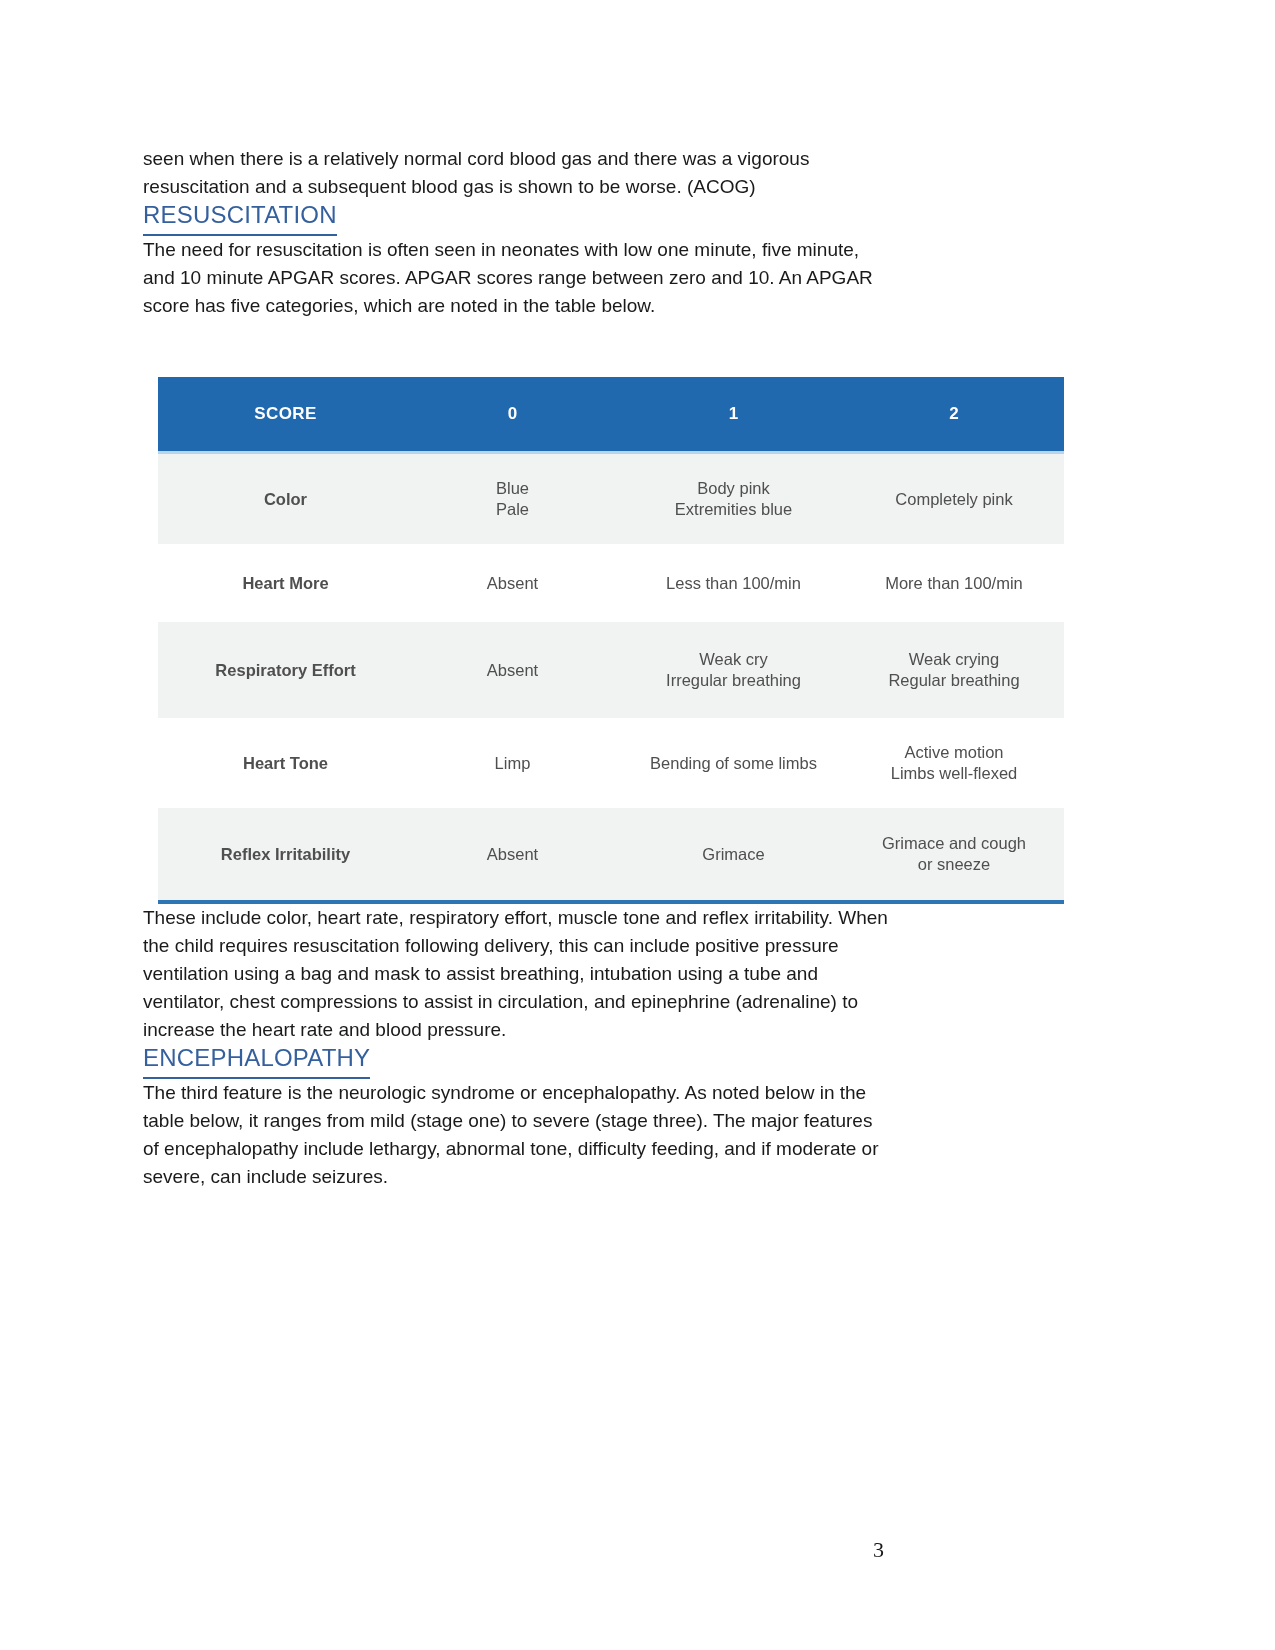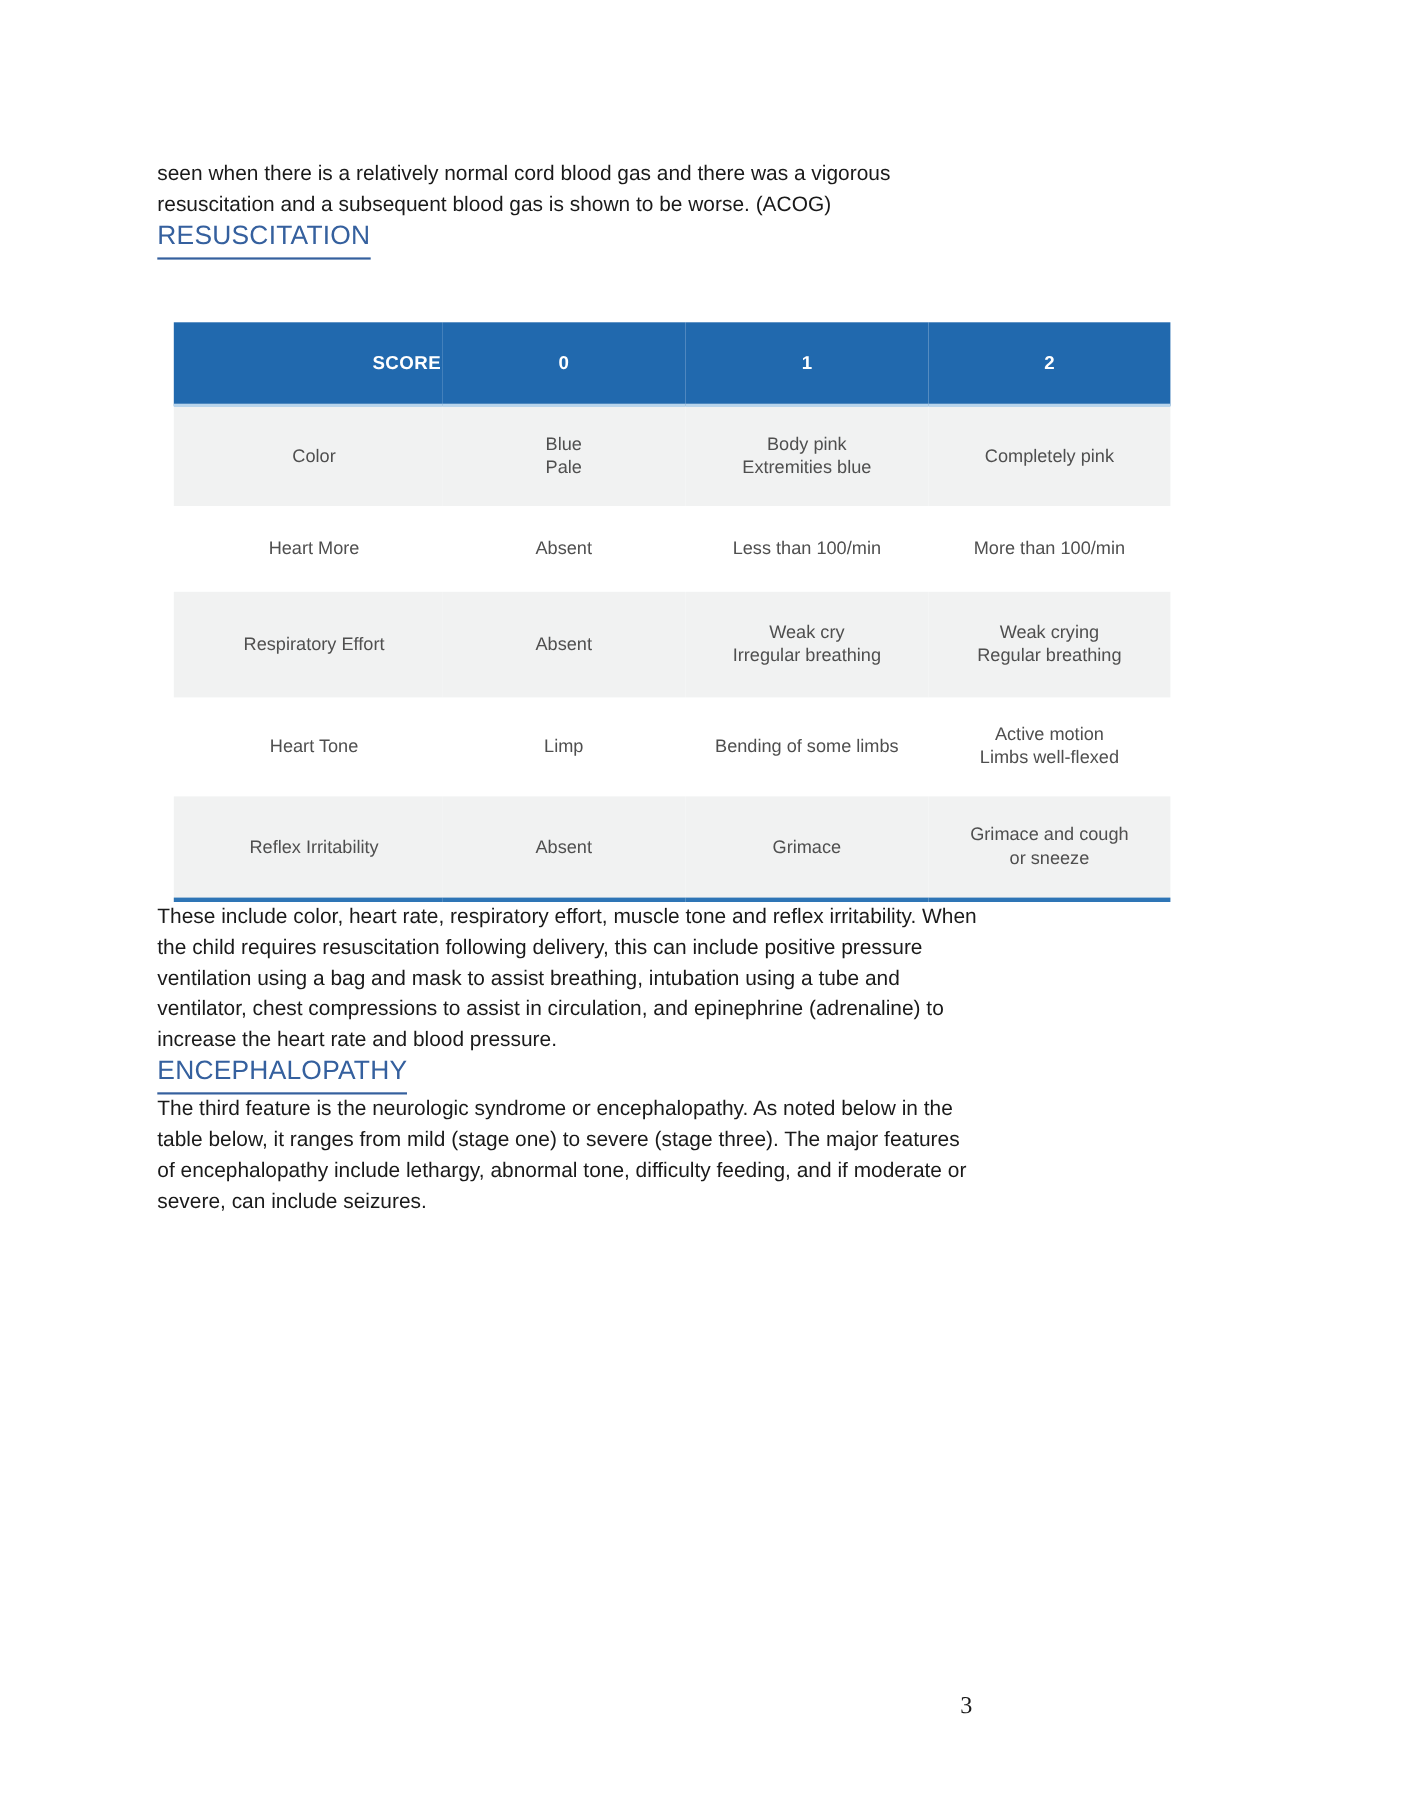--- a/index.html
+++ b/index.html
@@ -58,34 +58,34 @@
   }
   table.apgar-table th{
     background:var(--table-header-bg);
     color:var(--table-header-text);
     font-size:17px;
     font-weight:700;
     height:72px;
     vertical-align:middle;
     border-bottom:3px solid var(--table-header-separator);
   }
-  th.score-col{text-align:right;padding-left:12px;letter-spacing:0.4px;}
+  th.score-col{text-align:center;padding-left:12px;letter-spacing:0.4px;}
   th.num-col{text-align:center;}
   table.apgar-table td{
     font-size:16.5px;
     line-height:21px;
     vertical-align:middle;
     text-align:center;
     color:var(--table-cell-text);
     white-space:pre-line;
   }
   td.row-label{
     text-align:left;
     padding-left:12px;
-    font-weight:400;
+    font-weight:700;
     color:var(--table-label-text);
     white-space:normal;
   }
   tr.shaded td{background:var(--table-row-shade);}
   tr.row-0 td{height:88px;}
   tr.row-1 td{height:76px;}
   tr.row-2 td{height:94px;}
   tr.row-3 td{height:88px;}
   tr.row-4 td{height:90px; border-bottom:4px solid var(--table-bottom-border);}
   .para-post-table{margin-top:23px;}
@@ -102,20 +102,21 @@
 </style>
 </head>
 <body>
 
 <div class="page">
 
   <p class="body-text">seen when there is a relatively normal cord blood gas and there was a vigorous resuscitation and a subsequent blood gas is shown to be worse. (ACOG)</p>
 
   <h2 class="section-heading heading-resuscitation"><span class="heading-inner">RESUSCITATION</span></h2>
 
+  <p class="body-text para-resuscitation">The need for resuscitation is often seen in neonates with low one minute, five minute, and 10 minute APGAR scores. APGAR scores range between zero and 10. An APGAR score has five categories, which are noted in the table below.</p>
 
   <table class="apgar-table">
     <colgroup>
       <col style="width:244px">
       <col style="width:221px">
       <col style="width:221px">
       <col style="width:220px">
     </colgroup>
     <thead>
       <tr>

